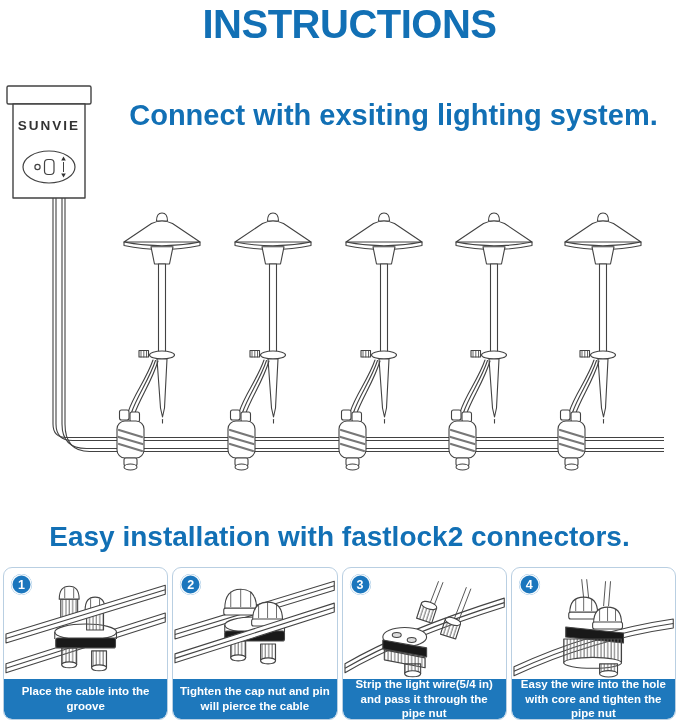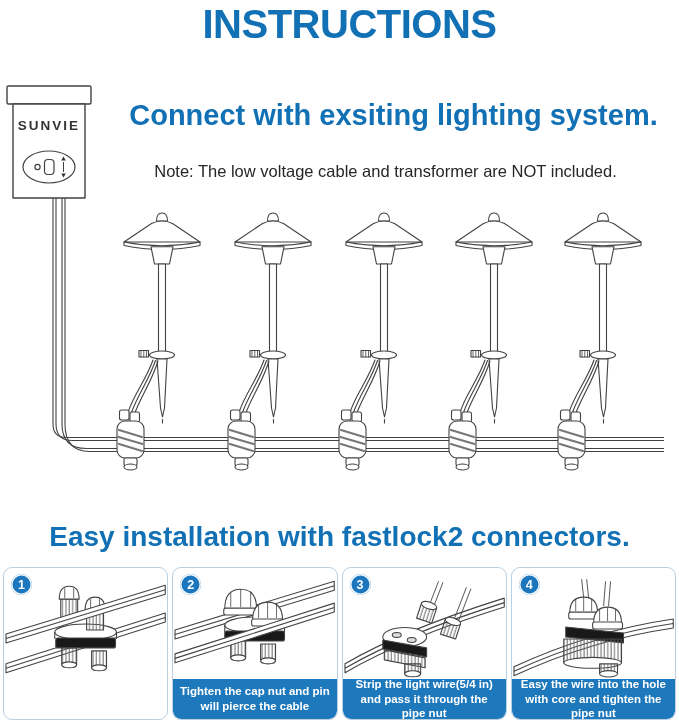--- a/index.html
+++ b/index.html
@@ -120,21 +120,20 @@
     <g id="lights-layer">
         <use href="#fixture" xlink:href="#fixture" transform="translate(162,212)"></use>
         <use href="#fixture" xlink:href="#fixture" transform="translate(273,212)"></use>
         <use href="#fixture" xlink:href="#fixture" transform="translate(384,212)"></use>
         <use href="#fixture" xlink:href="#fixture" transform="translate(494,212)"></use>
         <use href="#fixture" xlink:href="#fixture" transform="translate(603,212)"></use>
       </g>
   </svg>
 
   <div class="connect-heading">Connect with exsiting lighting system.</div>
-  <div class="connect-note">Note: The low voltage cable and transformer are NOT included.</div>
 
   <div class="install-heading">Easy installation with fastlock2 connectors.</div>
 
   <div class="steps">
 
     <div class="step-card">
       <div class="step-badge">1</div>
       <svg class="step-illo" viewBox="0 0 164 100" fill="#fff" stroke="#444" stroke-width="1.1" stroke-linejoin="round">
         <defs>
             <pattern id="p1" width="3.4" height="4" patternUnits="userSpaceOnUse">
@@ -152,20 +151,21 @@
           <ellipse cx="95.5" cy="89" rx="7.5" ry="3"></ellipse>
         <rect x="57" y="20" width="17" height="20" fill="url(#p1)"></rect>
         <path d="M55.5 20 Q55.5 7 65.5 7 Q75.5 7 75.5 20 Z"></path>
           <path d="M61 9 V19 M70 9 V19" fill="none" stroke-width=".8"></path>
         <rect x="83" y="31" width="17" height="20" fill="url(#p1)"></rect>
         <path d="M81.5 31 Q81.5 18 91.5 18 Q101.5 18 101.5 31 Z"></path>
           <path d="M87 20 V30 M96 20 V30" fill="none" stroke-width=".8"></path>
         <polygon points="162,6 162,15 2,64 2,55"></polygon>
           <path d="M162 10.5 L2 59.5" fill="none"></path>
       </svg>
+      <div class="step-caption">Place the cable into the groove</div>
     </div>
 
     <div class="step-card">
       <div class="step-badge">2</div>
       <svg class="step-illo" viewBox="0 0 164 100" fill="#fff" stroke="#444" stroke-width="1.1" stroke-linejoin="round">
         <defs>
             <pattern id="p2" width="3.4" height="4" patternUnits="userSpaceOnUse">
               <path d="M1 0V4" stroke="#6a6a6a" stroke-width="1"></path>
             </pattern>
           </defs>

